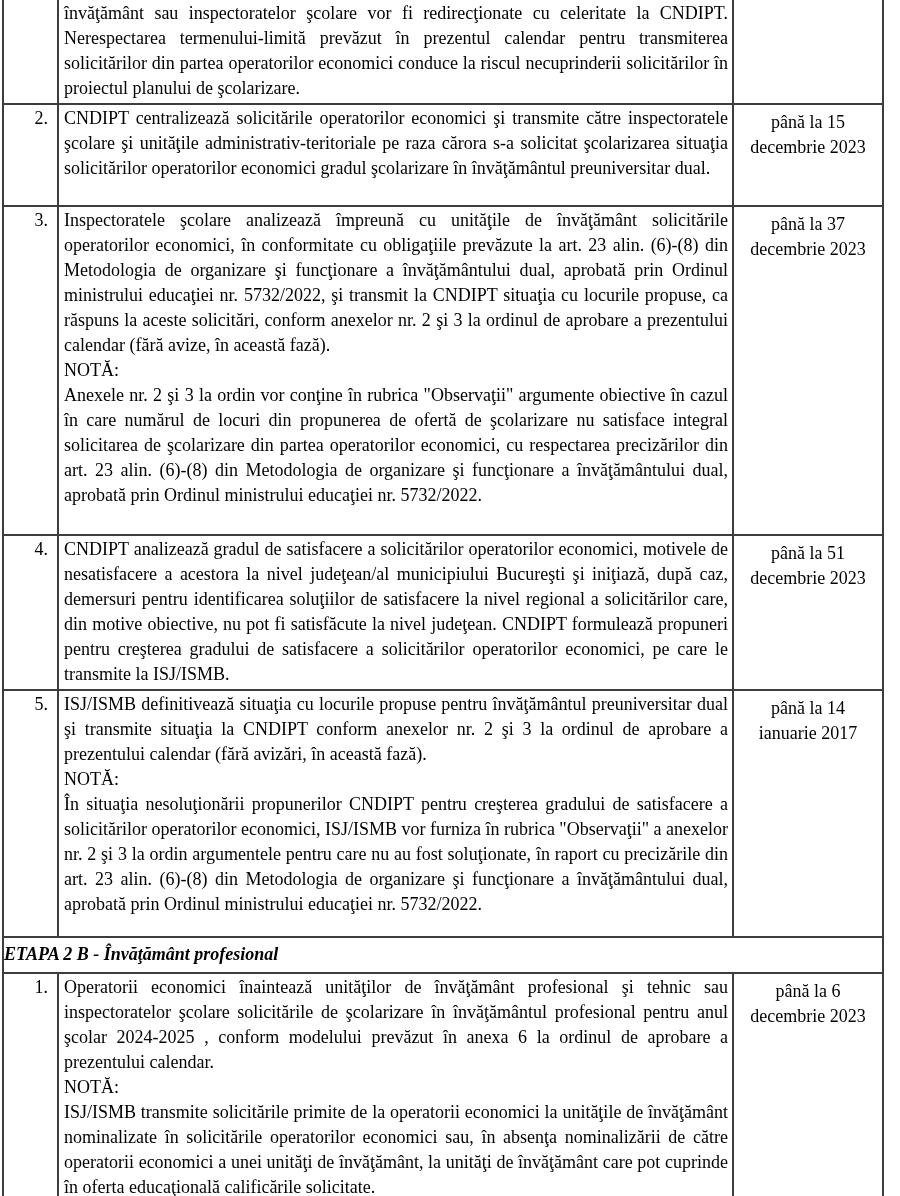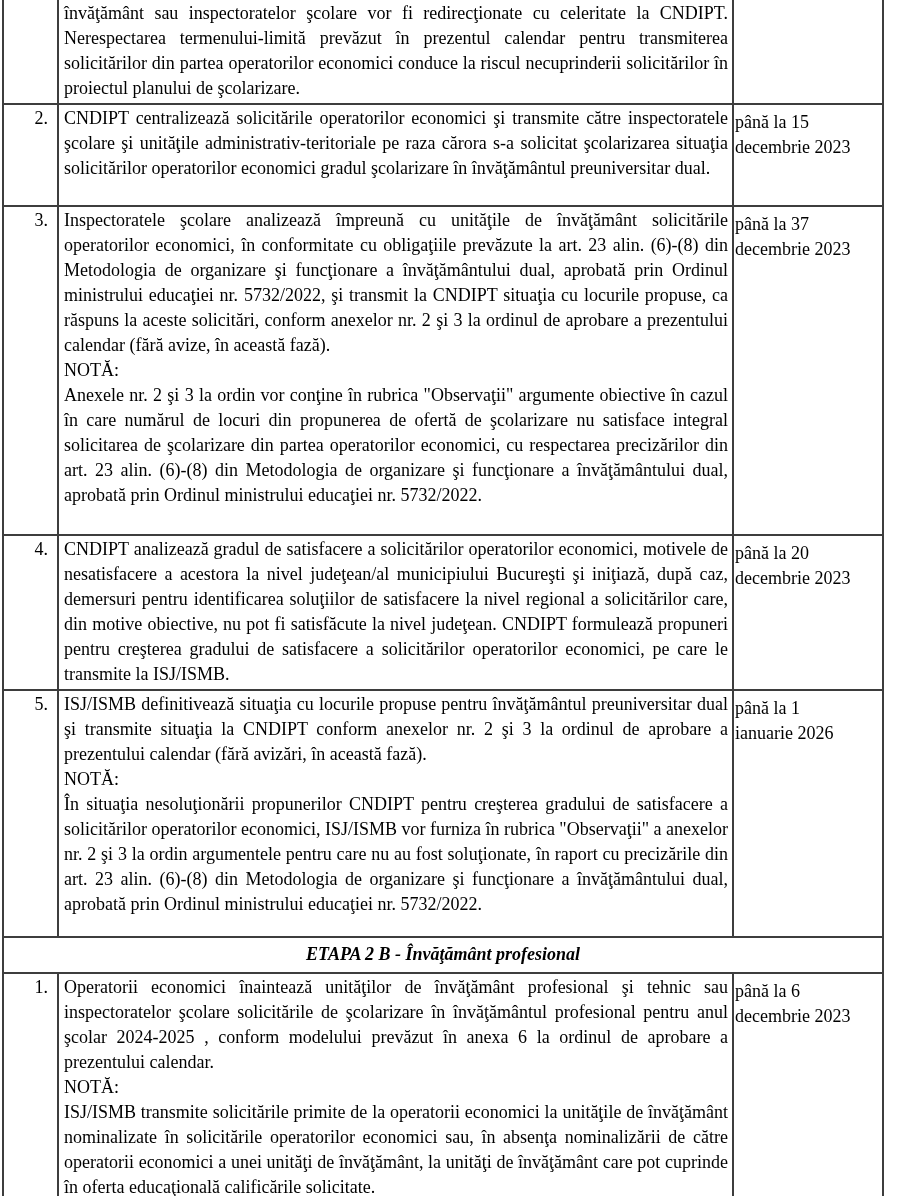--- a/index.html
+++ b/index.html
@@ -33,24 +33,25 @@
   td.num-cell {
     text-align: right;
     padding: 1px 9px 0 2px;
   }
   td.text-cell {
     padding: 1px 4px 2px 5px;
     text-align: justify;
   }
   td.text-cell .para { margin: 0; }
   td.date-cell {
+    text-align: center;
     padding-top: 5px;
   }
   tr.etapa-row td {
-    text-align: center;
+    text-align: left;
     font-weight: bold;
     font-style: italic;
     padding: 3px 0 4px 0;
     height: 27px;
     vertical-align: middle;
     border-radius: 13px;
   }
   tr.h-r0 { height: 102px; }
   tr.h-r1 { height: 102px; }
   tr.h-r2 { height: 329px; }
@@ -101,35 +102,35 @@
         <div>decembrie 2023</div>
       </td>
     </tr>
 
     <tr class="h-r3">
       <td class="num-cell">4.</td>
       <td class="text-cell">
         <div class="para">CNDIPT analizează gradul de satisfacere a solicitărilor operatorilor economici, motivele de nesatisfacere a acestora la nivel judeţean/al municipiului Bucureşti şi iniţiază, după caz, demersuri pentru identificarea soluţiilor de satisfacere la nivel regional a solicitărilor care, din motive obiective, nu pot fi satisfăcute la nivel judeţean. CNDIPT formulează propuneri pentru creşterea gradului de satisfacere a solicitărilor operatorilor economici, pe care le transmite la ISJ/ISMB.</div>
       </td>
       <td class="date-cell">
-        <div>până la 20</div>
+        <div>până la 51</div>
         <div>decembrie 2023</div>
       </td>
     </tr>
 
     <tr class="h-r4">
       <td class="num-cell">5.</td>
       <td class="text-cell">
         <div class="para">ISJ/ISMB definitivează situaţia cu locurile propuse pentru învăţământul preuniversitar dual şi transmite situaţia la CNDIPT conform anexelor nr. 2 şi 3 la ordinul de aprobare a prezentului calendar (fără avizări, în această fază).</div>
         <div class="para">NOTĂ:</div>
         <div class="para">În situaţia nesoluţionării propunerilor CNDIPT pentru creşterea gradului de satisfacere a solicitărilor operatorilor economici, ISJ/ISMB vor furniza în rubrica "Observaţii" a anexelor nr. 2 şi 3 la ordin argumentele pentru care nu au fost soluţionate, în raport cu precizările din art. 23 alin. (6)-(8) din Metodologia de organizare şi funcţionare a învăţământului dual, aprobată prin Ordinul ministrului educaţiei nr. 5732/2022.</div>
       </td>
       <td class="date-cell">
-        <div>până la 1</div>
-        <div>ianuarie 2026</div>
+        <div>până la 14</div>
+        <div>ianuarie 2017</div>
       </td>
     </tr>
 
     <tr class="etapa-row">
       <td colspan="3">ETAPA 2 B - Învăţământ profesional</td>
     </tr>
 
     <tr class="h-r5">
       <td class="num-cell">1.</td>
       <td class="text-cell">

